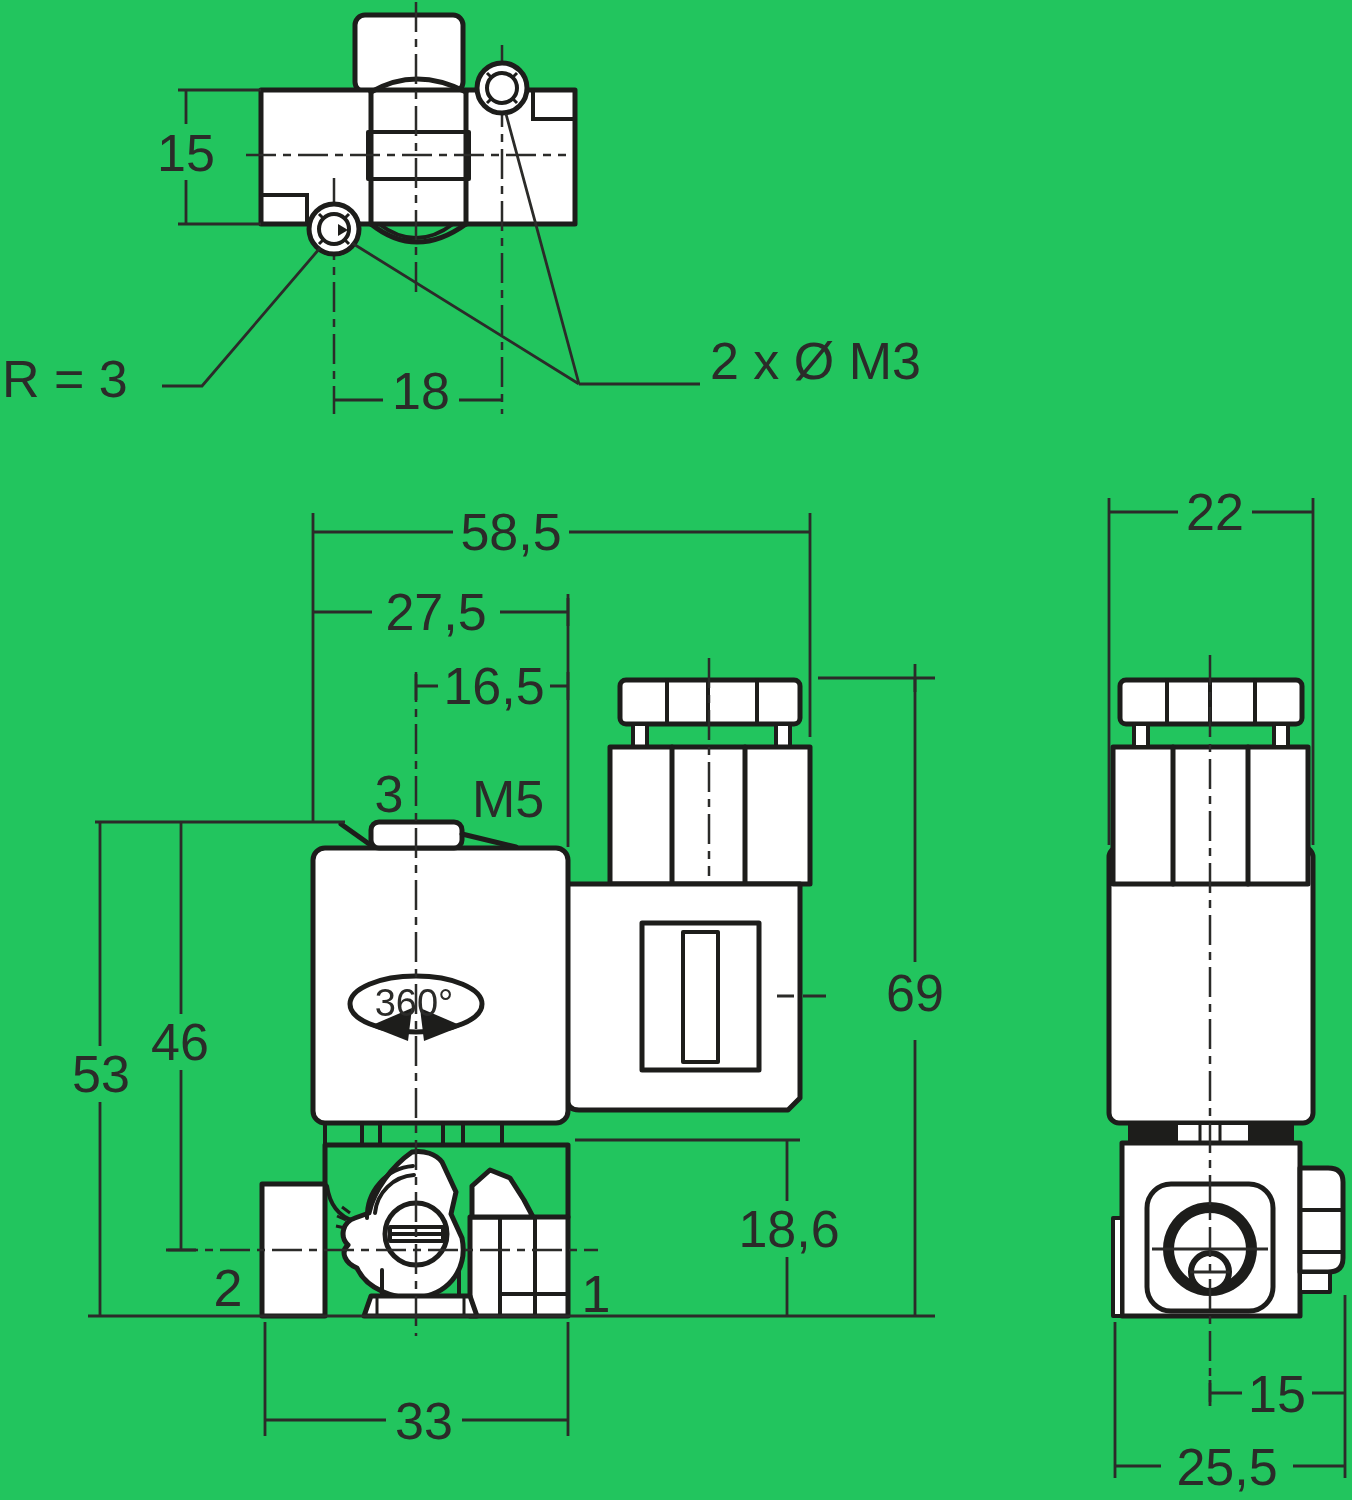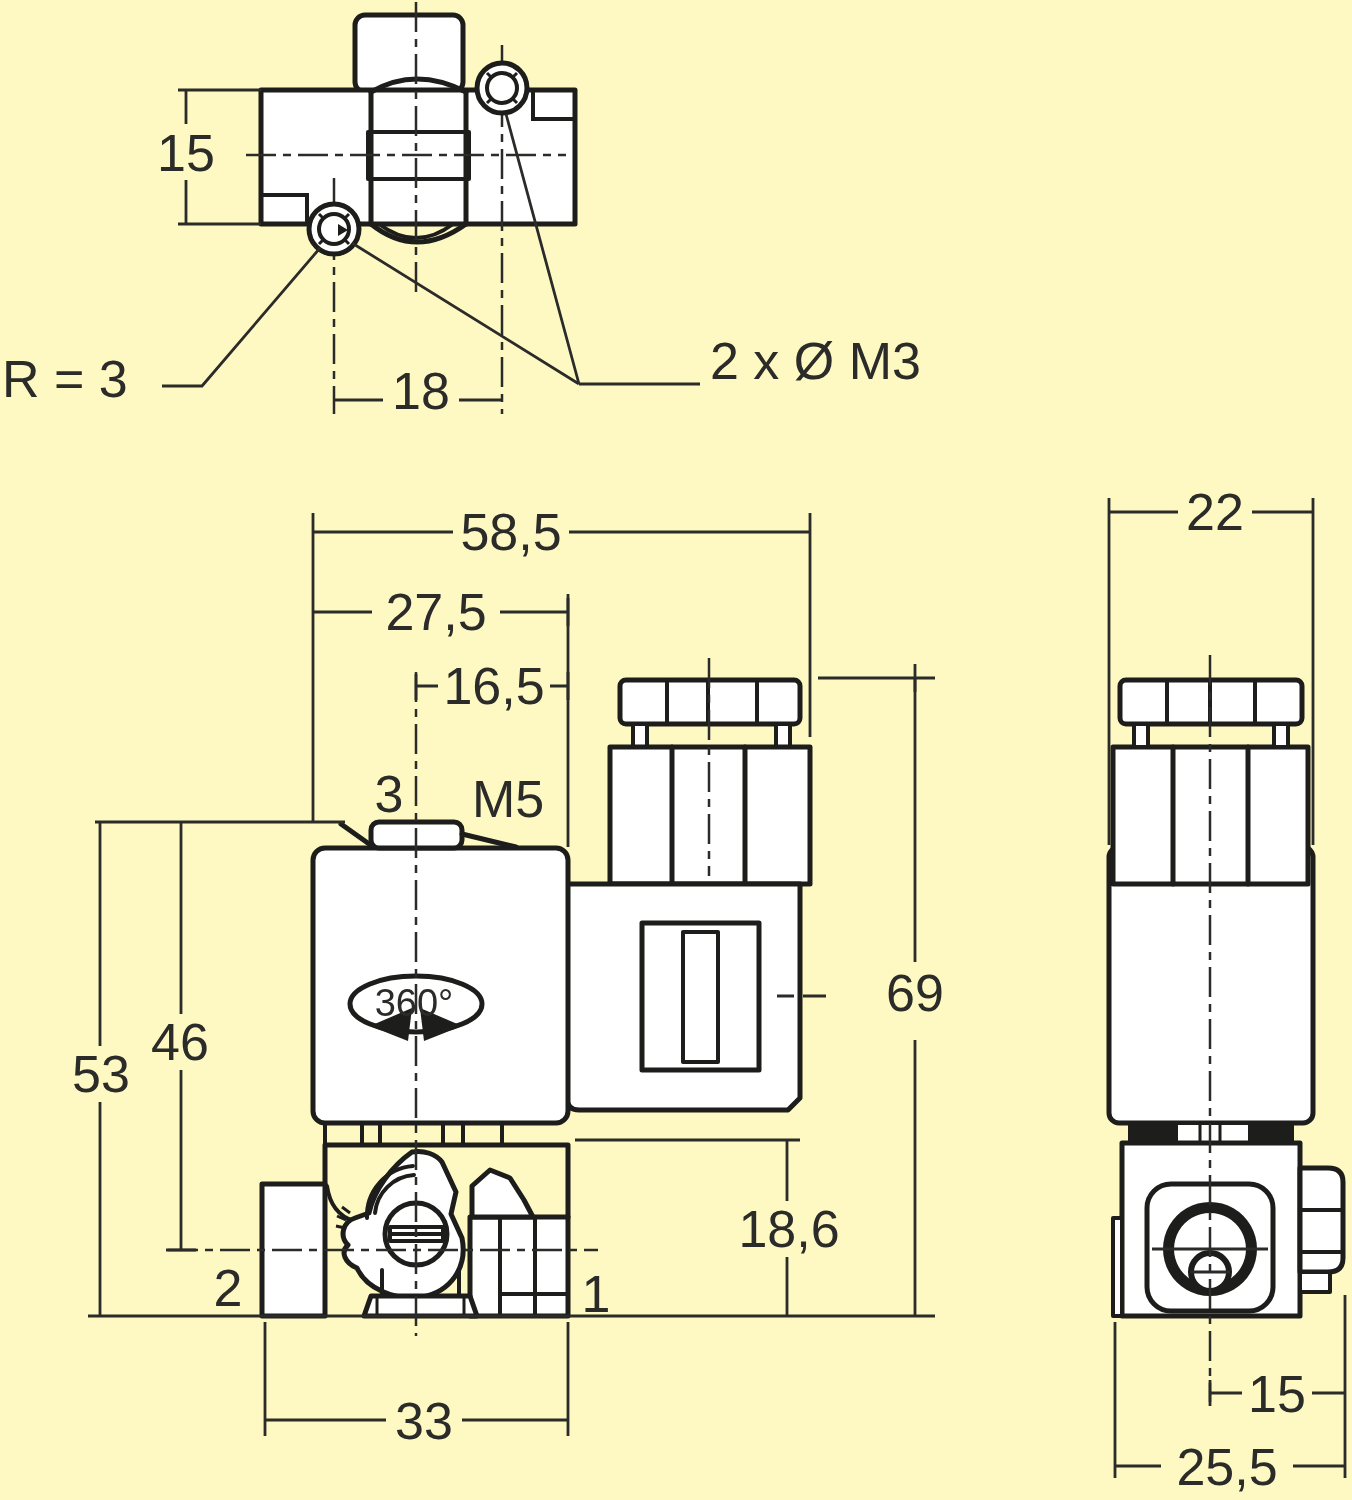--- a/index.html
+++ b/index.html
@@ -1,16 +1,16 @@
 <!DOCTYPE html>
 <html><head>
 <meta charset="utf-8">
 <style>
   html,body{margin:0;padding:0;background:#ffffff;}
-  .stage{position:relative;width:1352px;height:1500px;background:#fef9c3;overflow:hidden;}
+  .stage{position:relative;width:1352px;height:1500px;background:#22c55e;overflow:hidden;}
   svg{display:block;}
   svg text{font-family:"Liberation Sans","DejaVu Sans",sans-serif;fill:#2b2b29;}
   .dim-text{font-size:52px;}
   .dim-text-sm{font-size:38px;}
   .outline{fill:#ffffff;stroke:#1d1d1b;stroke-width:5;stroke-linejoin:round;}
   .outline4{fill:#ffffff;stroke:#1d1d1b;stroke-width:4;stroke-linejoin:round;}
   .edge{fill:none;stroke:#1d1d1b;stroke-width:5;stroke-linecap:round;}
   .edge4{fill:none;stroke:#1d1d1b;stroke-width:4;stroke-linecap:round;}
   .edge3{fill:none;stroke:#1d1d1b;stroke-width:3;stroke-linecap:butt;}
   .dim{fill:none;stroke:#2b2b29;stroke-width:2.8;stroke-linecap:butt;}

